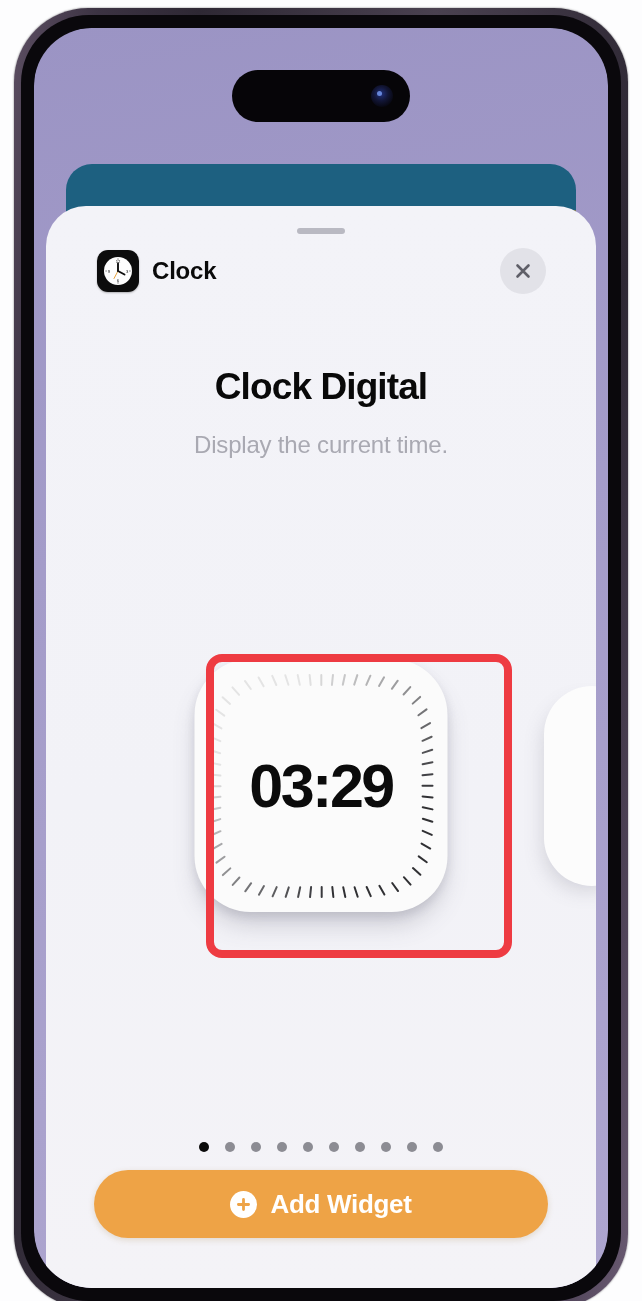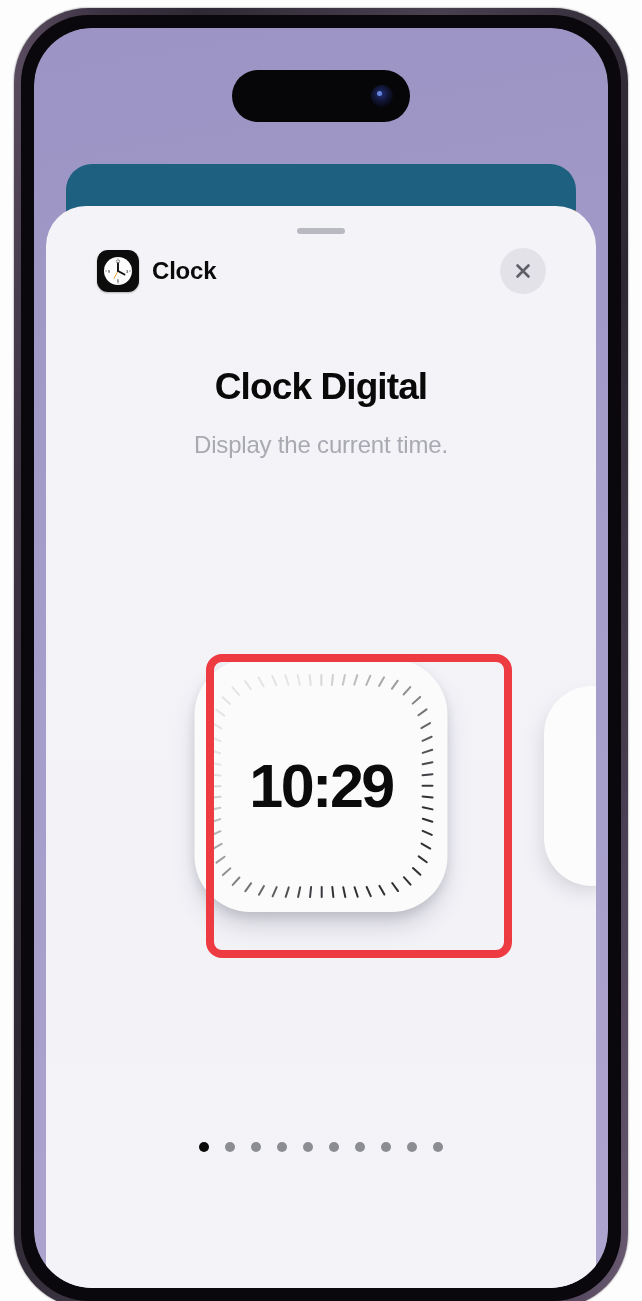--- a/index.html
+++ b/index.html
@@ -270,37 +270,45 @@
                     <span class="tick" style="width: 12px; height: 2.4px; border-radius: 1.2px; background: rgba(30, 30, 34, 0.1); transform: translate(-105.98px, -77px) rotate(216deg) translate(-12px, -1.2px);"></span>
                     <span class="tick" style="width: 12px; height: 2.4px; border-radius: 1.2px; background: rgba(30, 30, 34, 0.1); transform: translate(-99.5px, -89.59px) rotate(222deg) translate(-12px, -1.2px);"></span>
                     <span class="tick" style="width: 12px; height: 2.4px; border-radius: 1.2px; background: rgba(30, 30, 34, 0.1); transform: translate(-89.59px, -99.5px) rotate(228deg) translate(-12px, -1.2px);"></span>
                     <span class="tick" style="width: 12px; height: 2.4px; border-radius: 1.2px; background: rgba(30, 30, 34, 0.1); transform: translate(-77px, -105.98px) rotate(234deg) translate(-12px, -1.2px);"></span>
                     <span class="tick" style="width: 12px; height: 2.4px; border-radius: 1.2px; background: rgba(30, 30, 34, 0.1); transform: translate(-63.22px, -109.5px) rotate(240deg) translate(-12px, -1.2px);"></span>
                     <span class="tick" style="width: 12px; height: 2.4px; border-radius: 1.2px; background: rgba(30, 30, 34, 0.1); transform: translate(-49.48px, -111.13px) rotate(246deg) translate(-12px, -1.2px);"></span>
                     <span class="tick" style="width: 12px; height: 2.4px; border-radius: 1.2px; background: rgba(30, 30, 34, 0.1); transform: translate(-36.31px, -111.76px) rotate(252deg) translate(-12px, -1.2px);"></span>
                     <span class="tick" style="width: 12px; height: 2.4px; border-radius: 1.2px; background: rgba(30, 30, 34, 0.1); transform: translate(-23.8px, -111.96px) rotate(258deg) translate(-12px, -1.2px);"></span>
                     <span class="tick" style="width: 12px; height: 2.4px; border-radius: 1.2px; background: rgba(30, 30, 34, 0.12); transform: translate(-11.77px, -112px) rotate(264deg) translate(-12px, -1.2px);"></span>
                   </div>
-                <div class="widget-time">10:29</div>
+                <div class="widget-time">03:29</div>
               </div>
             </div>
 
             <div class="dots">
                 <span class="dot active"></span>
                 <span class="dot"></span>
                 <span class="dot"></span>
                 <span class="dot"></span>
                 <span class="dot"></span>
                 <span class="dot"></span>
                 <span class="dot"></span>
                 <span class="dot"></span>
                 <span class="dot"></span>
                 <span class="dot"></span>
               </div>
 
+            <button class="add-btn">
+              <span class="add-plus">
+                <svg width="17" height="17" viewBox="0 0 17 17">
+                  <path d="M8.5 3.4 V13.6 M3.4 8.5 H13.6" stroke="#eea346" stroke-width="2.8" stroke-linecap="round"></path>
+                </svg>
+              </span>
+              <span class="add-label">Add Widget</span>
+            </button>
 
           </div>
 
           <div class="annot"></div>
 
         </div>
       </div>
     </div>
   </div>
 </div>

